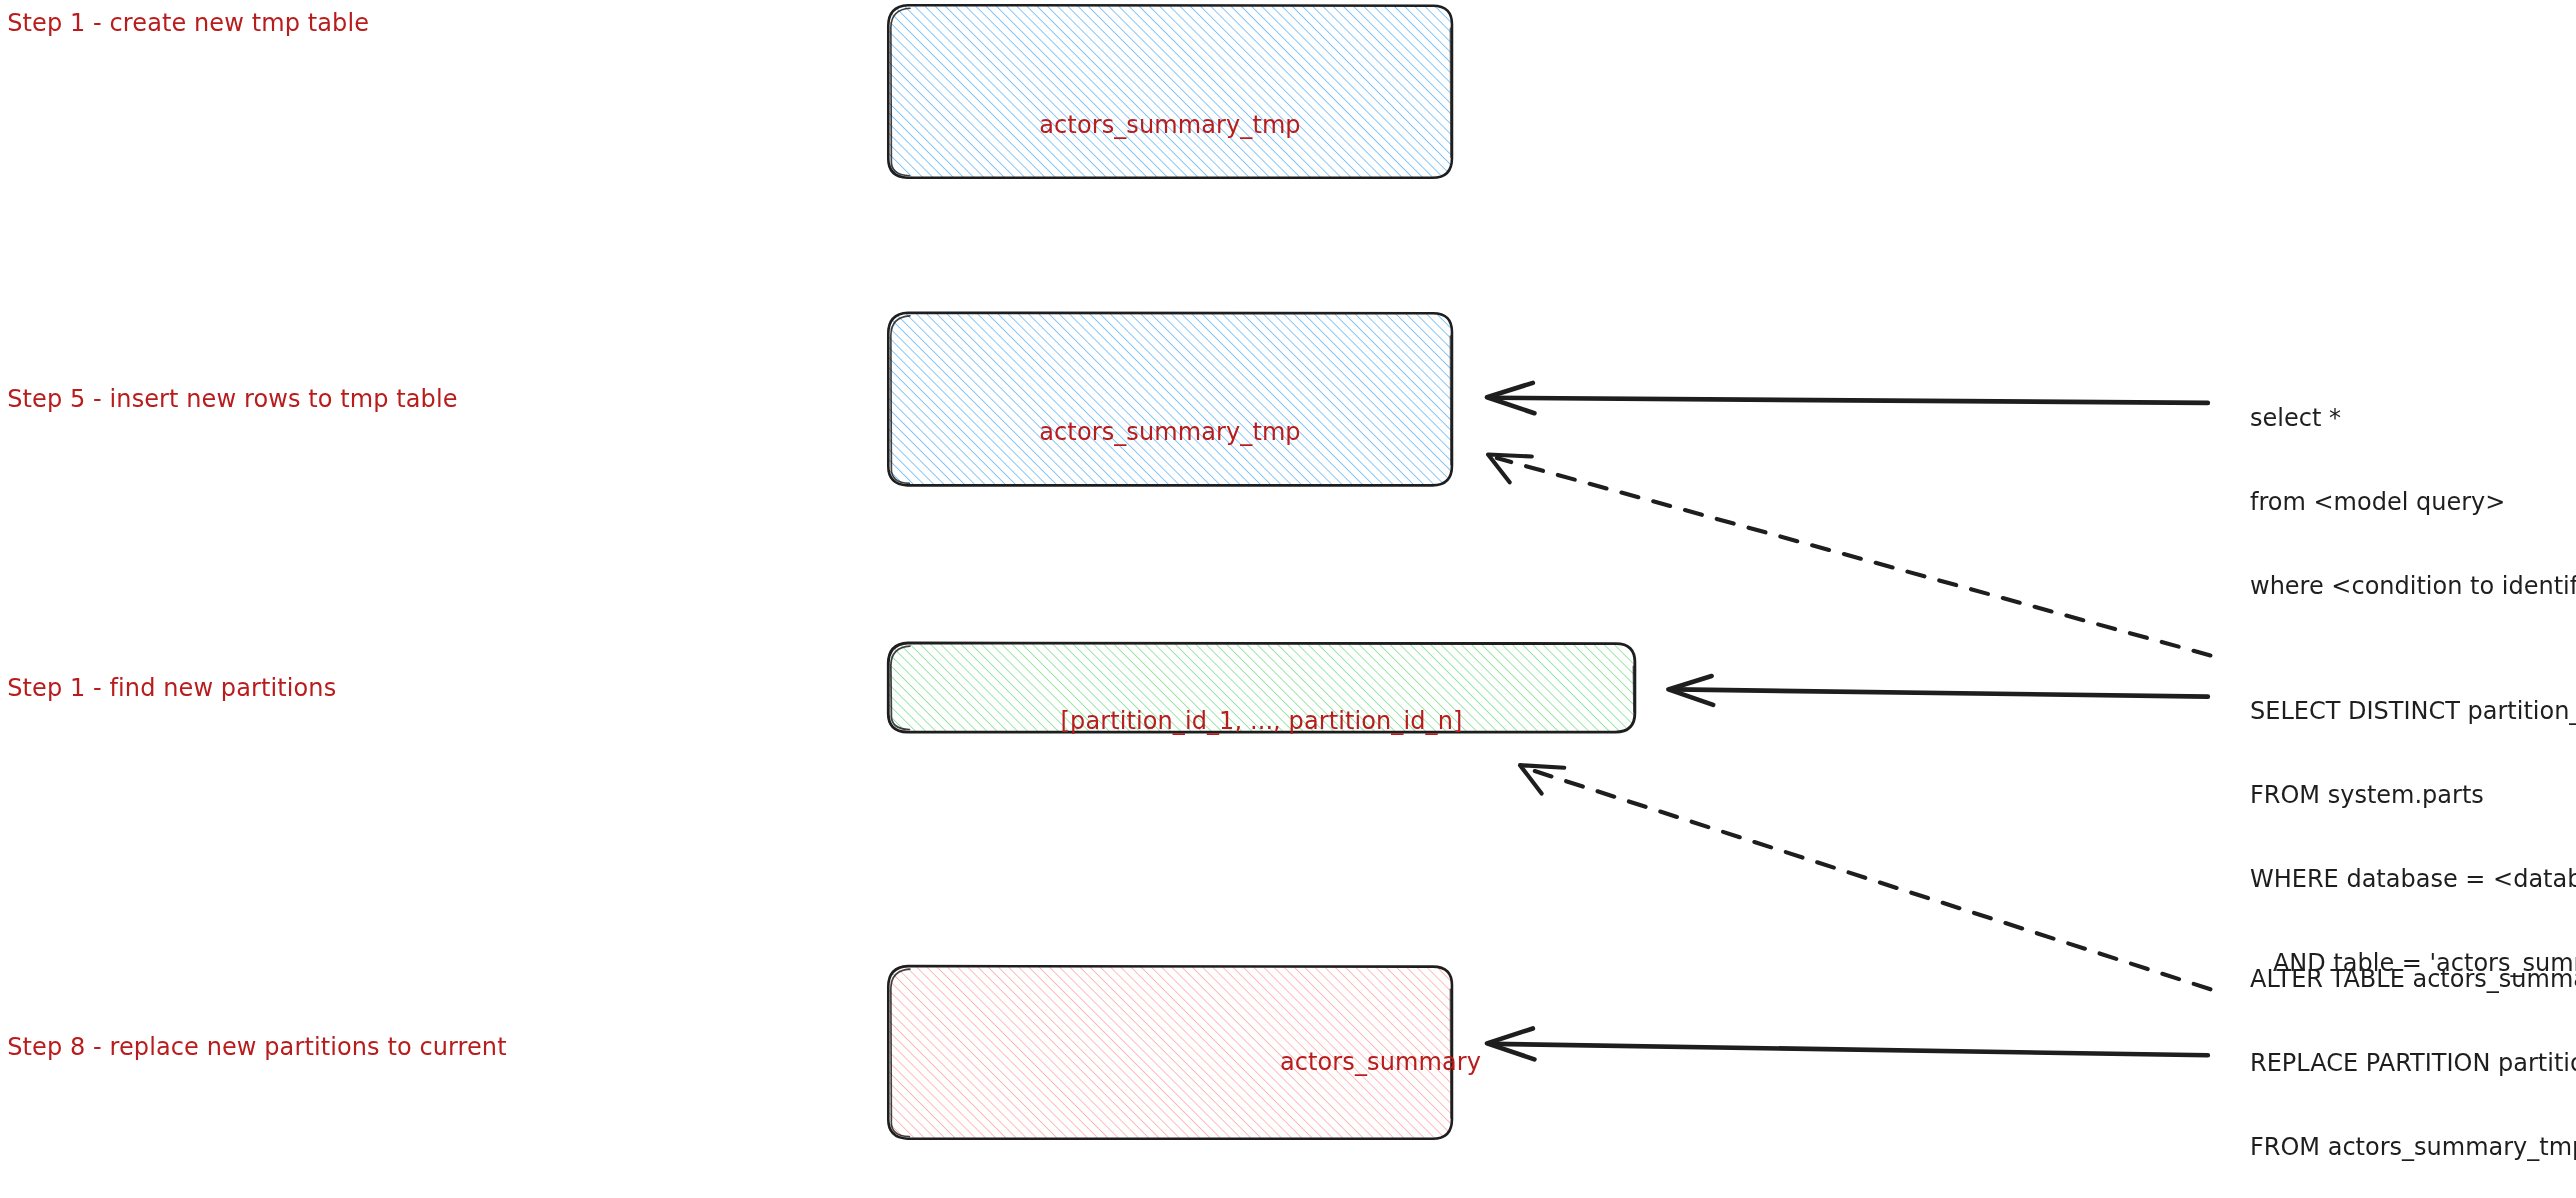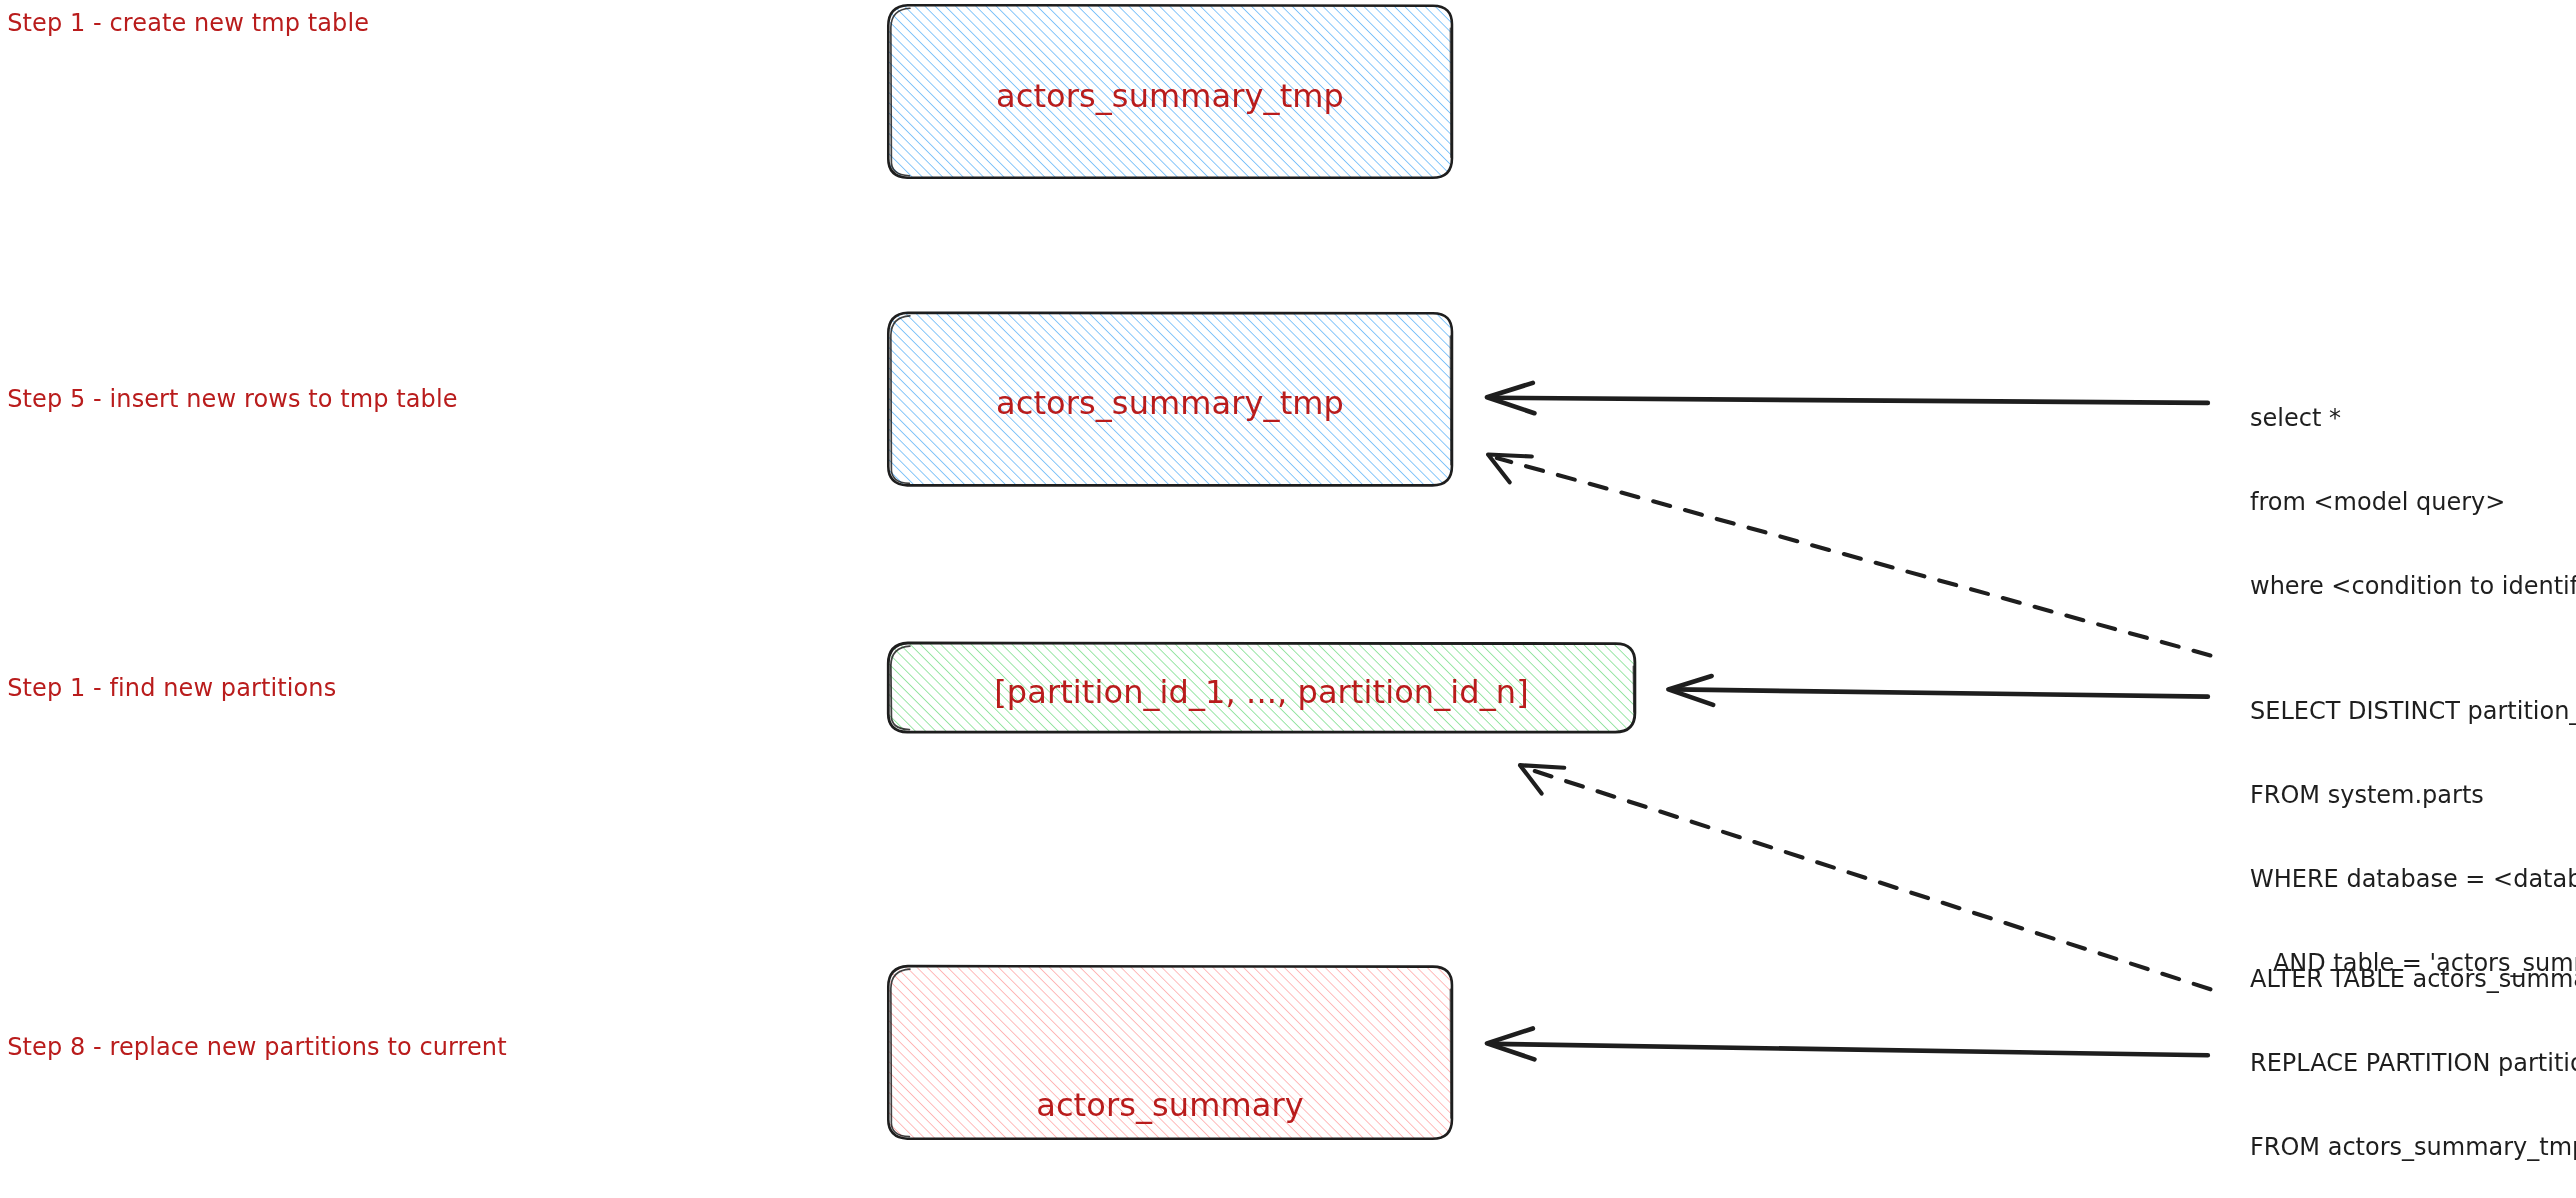--- a/index.html
+++ b/index.html
@@ -25,21 +25,21 @@
   
   .txt{
     position:absolute;
     color:#b91c1c;
     font-family:"DejaVu Sans", sans-serif;
     white-space:pre;
     line-height:1.0;
     letter-spacing:0.1px;
   }
   .step-label{ font-size:24px; }
-  .node-label{ font-size:32px; }
+  .node-label{ font-size:24px;margin-top:33px; }
   .sql-block{
     position:absolute;
     color:#1e1e1e;
     font-family:"DejaVu Sans", sans-serif;
     font-size:24px;
     line-height:28px;
     white-space:pre;
   }
 </style>
 </head>
@@ -142,21 +142,21 @@
   </svg>
 
   <div class="txt step-label" style="left:7.2px; top:11.3px;">Step 1 - create new tmp table</div>
   <div class="txt step-label" style="left:7.2px; top:387px;">Step 5 - insert new rows to tmp table</div>
   <div class="txt step-label" style="left:7.2px; top:676px;">Step 1 - find new partitions</div>
   <div class="txt step-label" style="left:7.2px; top:1035px;">Step 8 - replace new partitions to current</div>
 
   <div class="txt node-label" style="left:888px; top:80px; width:564px; text-align:center;">actors_summary_tmp</div>
   <div class="txt node-label" style="left:888px; top:387px; width:564px; text-align:center;">actors_summary_tmp</div>
   <div class="txt node-label" style="left:888px; top:676px; width:747px; text-align:center;">[partition_id_1, ..., partition_id_n]</div>
-  <div class="txt node-label" style="left:888px; top:1089px; width:564px; text-align:center;">actors_summary</div>
+  <div class="txt node-label" style="left:888px; top:1017px; width:564px; text-align:right;padding-left:29px;">actors_summary</div>
 
   <div class="sql-block" style="left:2250px; top:348px;">
     <div>select *</div>
     <div>from &lt;model query&gt;</div>
     <div>where &lt;condition to identify new&gt;</div>
   </div>
 
   <div class="sql-block" style="left:2250px; top:641px;">
     <div>SELECT DISTINCT partition_id</div>
     <div>FROM system.parts</div>

